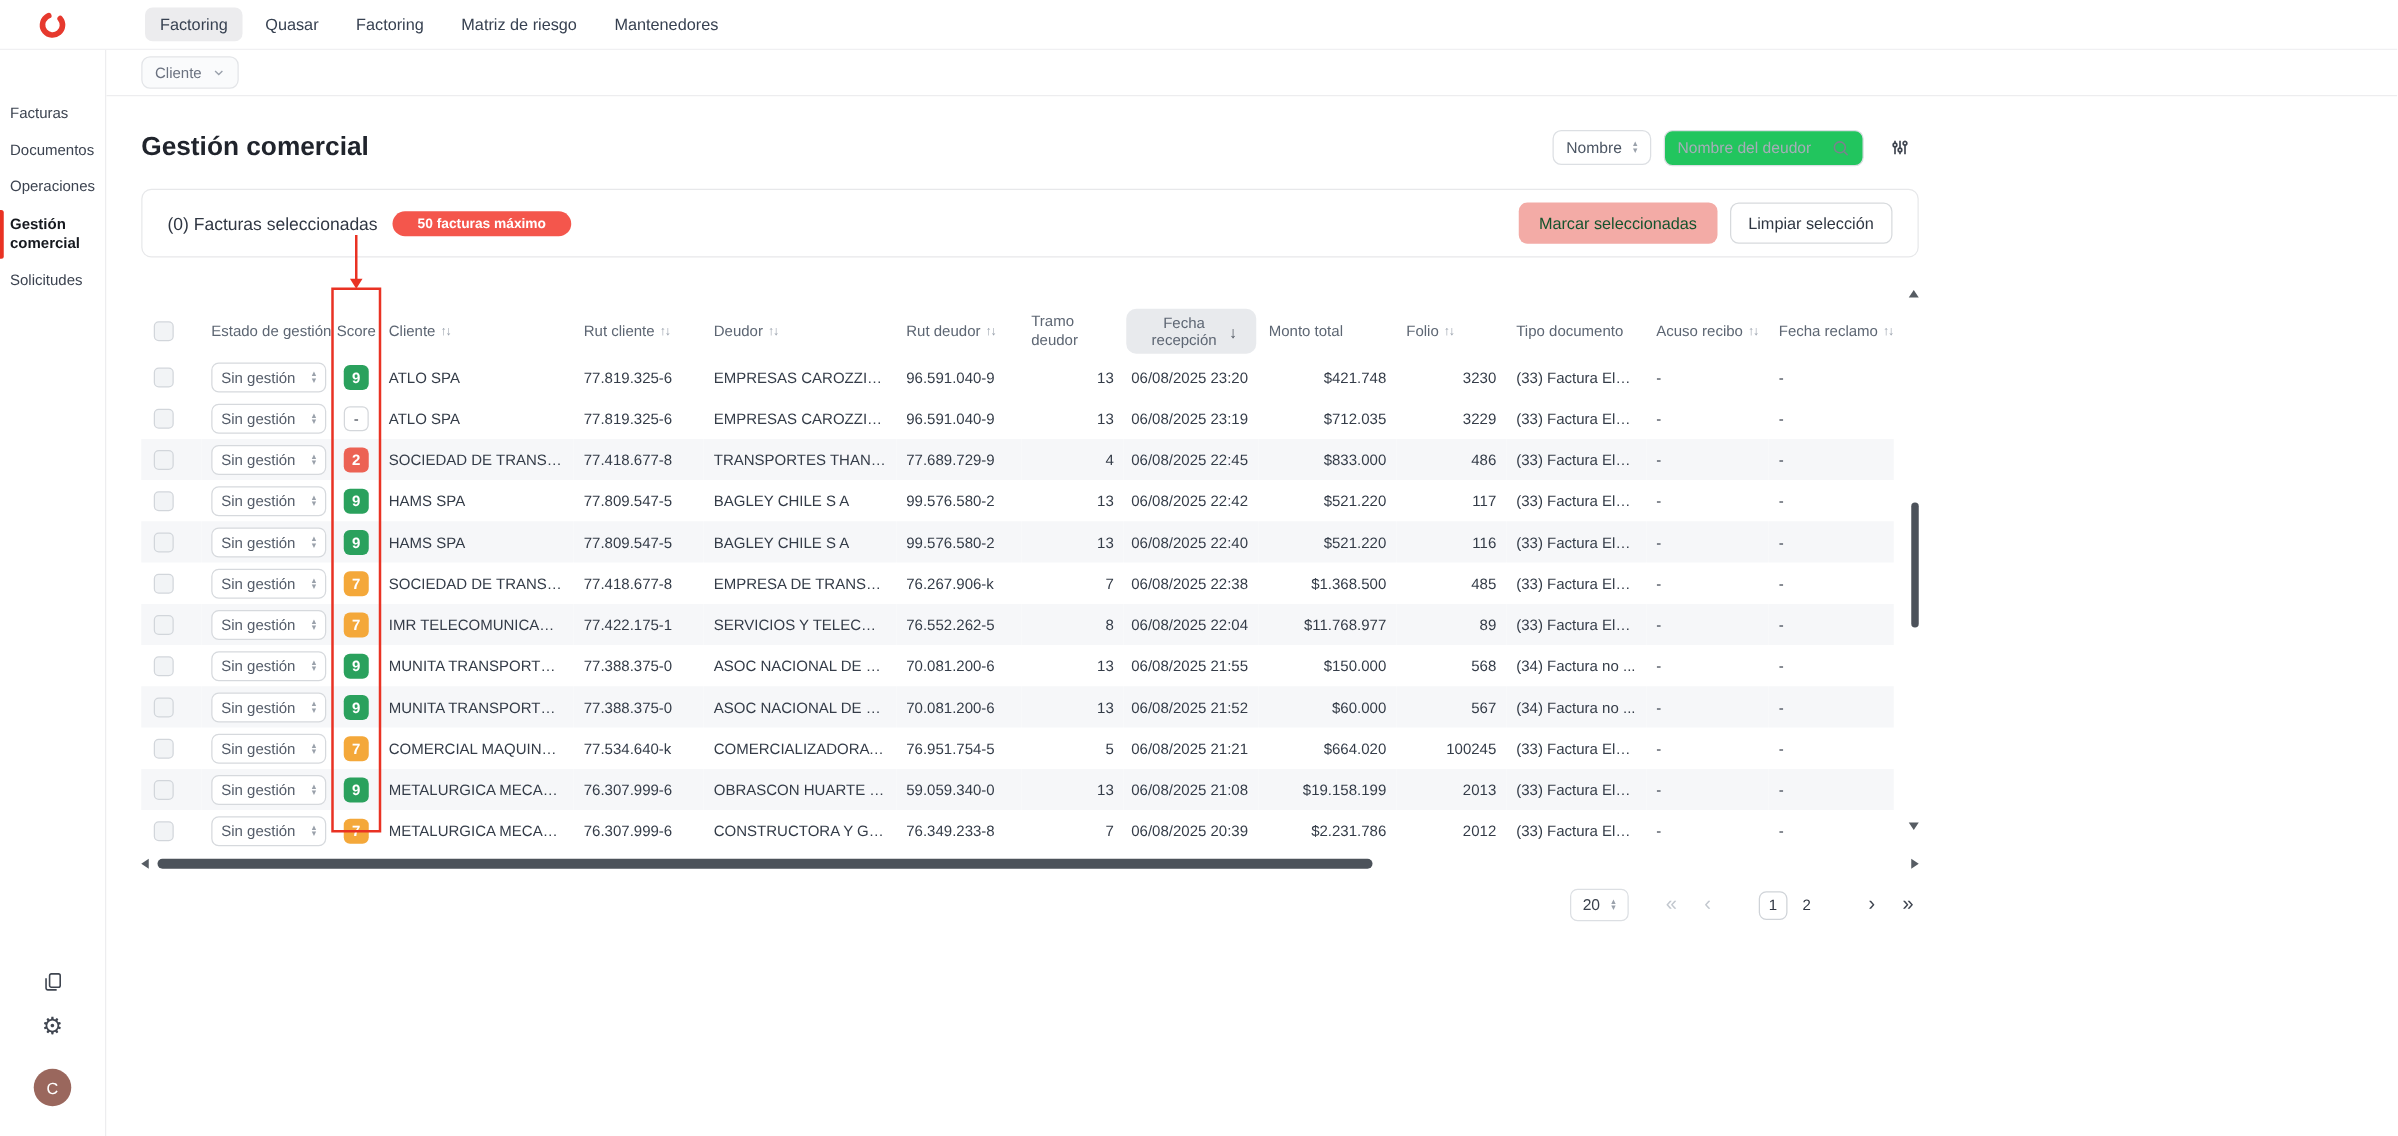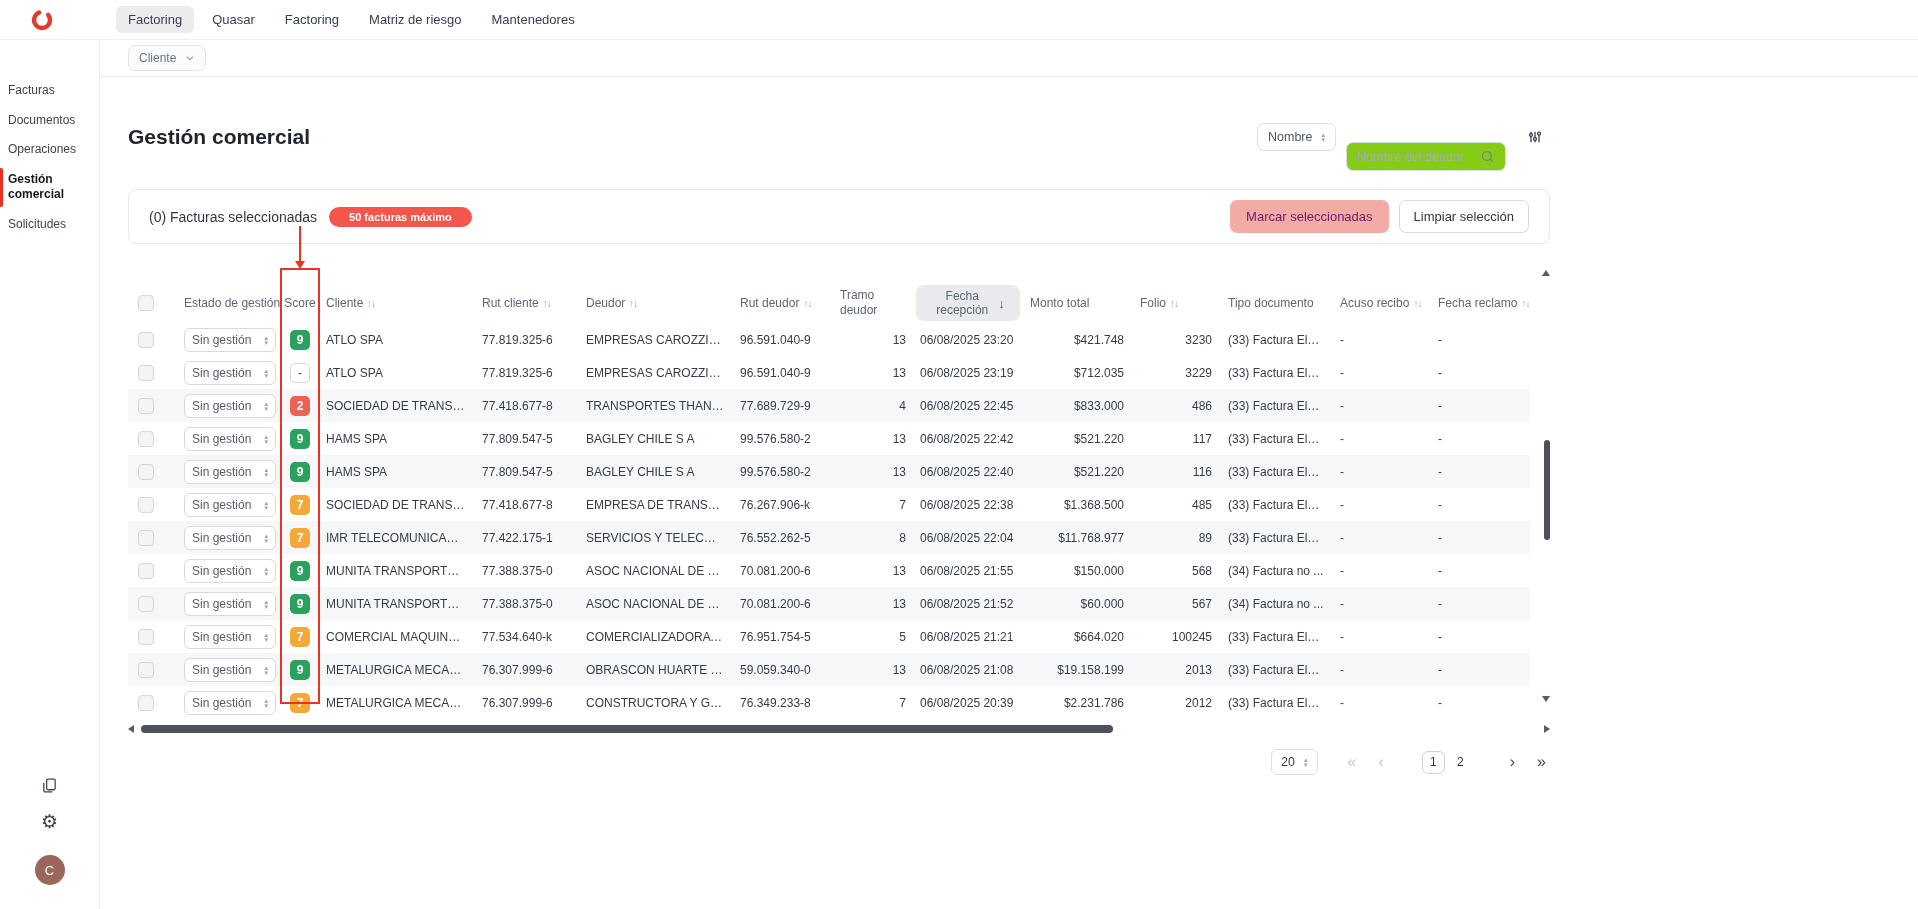--- a/index.html
+++ b/index.html
@@ -9,52 +9,52 @@
 
   
   .topnav { height:40px; display:flex; align-items:center; padding-left:30px; border-bottom:1px solid #f0f0f2; background:#fff; }
   .logo { width:24px; height:24px; display:flex; align-items:center; }
   .tabs { display:flex; gap:6px; margin-left:62px; }
   .tab { border:none; background:transparent; font-size:13px; color:#374151; padding:6px 12px; border-radius:6px; cursor:pointer; white-space:nowrap; }
   .tab.active { background:#ececee; }
 
   
   .shell { display:flex; height:869px; }
-  .sidebar { width:100px; border-right:1px solid #ededef; display:flex; flex-direction:column; padding-top:36px; flex-shrink:0; }
+  .sidebar { width:85px; border-right:1px solid #ededef; display:flex; flex-direction:column; padding-top:36px; flex-shrink:0; }
   .side-item { position:relative; padding:7px 4px 7px 8px; font-size:12px; color:#3c4350; cursor:pointer; line-height:1.3; }
   .side-item.active { font-weight:700; color:#15181e; }
   .side-item.active::before { content:''; position:absolute; left:0; top:3px; bottom:3px; width:3px; background:#e93223; border-radius:0 2px 2px 0; }
   .side-bottom { margin-top:auto; display:flex; flex-direction:column; align-items:center; gap:16px; padding-bottom:24px; }
   .side-icon { width:20px; height:20px; display:flex; align-items:center; justify-content:center; color:#3f4550; cursor:pointer; }
   .gear-glyph { font-size:19px; line-height:1; color:#3f4550; }
   .avatar { width:30px; height:30px; border-radius:50%; background:#9a675d; color:#fff; display:flex; align-items:center; justify-content:center; font-size:13px; margin-top:8px; cursor:pointer; }
 
   .main { flex:1; display:flex; flex-direction:column; overflow:hidden; }
   .filter-bar { height:37px; border-bottom:1px solid #ededef; display:flex; align-items:center; padding-left:28px; flex-shrink:0; }
   .chip { display:inline-flex; align-items:center; gap:9px; border:1px solid #e3e5e8; background:#fafbfc; border-radius:7px; padding:5px 10px; font-size:12px; color:#6b7280; cursor:pointer; }
 
   .content { width:1478px; padding:0 28px; }
   .page-head { display:flex; align-items:center; justify-content:space-between; margin-top:26px; width:1422px; }
   h1 { font-size:21px; font-weight:700; color:#20242c; }
   .head-controls { display:flex; align-items:center; gap:10px; }
   .select-like { display:flex; align-items:center; gap:9px; border:1px solid #dcdfe3; border-radius:7px; padding:6px 10px; font-size:12.5px; color:#4b5563; background:#fff; cursor:pointer; }
   .spinner { display:inline-flex; flex-direction:column; align-items:center; }
   .spinner i { font-style:normal; font-size:7px; line-height:5px; color:#9aa1ab; }
-  .search-box { display:flex; align-items:center; justify-content:space-between; border:1px solid #dcdfe3; border-radius:7px; padding:6px 10px; width:160px; background:#84cc16;margin-top:39px; }
+  .search-box { display:flex; align-items:center; justify-content:space-between; border:1px solid #dcdfe3; border-radius:7px; padding:6px 10px; width:160px; background:#22c55e; }
   .search-box input { border:none; outline:none; font:12.5px "Liberation Sans",sans-serif; color:#374151; width:118px; background:transparent; }
   .search-box input::placeholder { color:#a6adb8; }
   .icon-btn { width:30px; height:30px; display:flex; align-items:center; justify-content:center; border:none; background:transparent; border-radius:6px; cursor:pointer; margin-left:4px; }
 
   
   .selection-card { margin-top:18px; border:1px solid #e7e8ea; border-radius:8px; padding:10px 20px; display:flex; align-items:center; justify-content:space-between; width:1422px; background:#fff; }
   .sel-left { display:flex; align-items:center; gap:12px; }
   .sel-text { font-size:14px; color:#303743; }
   .sel-badge { background:#f4564c; color:#fff; font-size:11px; font-weight:700; padding:4px 20px; border-radius:999px; white-space:nowrap; }
   .sel-right { display:flex; gap:10px; }
-  .btn-mark { background:#f3aba6; color:#701a75; border:none; border-radius:7px; padding:9px 16px; font-size:13px; cursor:default; }
+  .btn-mark { background:#f3aba6; color:#14532d; border:none; border-radius:7px; padding:9px 16px; font-size:13px; cursor:default; }
   .btn-clear { background:#fff; border:1px solid #d7dadd; border-radius:7px; padding:8px 14px; font-size:13px; color:#2f3642; cursor:pointer; }
 
   
   .table-zone { position:relative; margin-top:24px; display:flex; align-items:flex-start; }
   table { border-collapse:collapse; table-layout:fixed; width:1402px;margin-top:15px; }
   col.c-check{width:48px} col.c-estado{width:106px} col.c-score{width:36px} col.c-cliente{width:156px}
   col.c-rut_cliente{width:104px} col.c-deudor{width:154px} col.c-rut_deudor{width:100px} col.c-tramo{width:82px}
   col.c-fecha{width:108px} col.c-monto{width:110px} col.c-folio{width:88px} col.c-tipo{width:112px}
   col.c-acuso{width:98px} col.c-reclamo{width:100px}
   thead tr { height:40px; }

